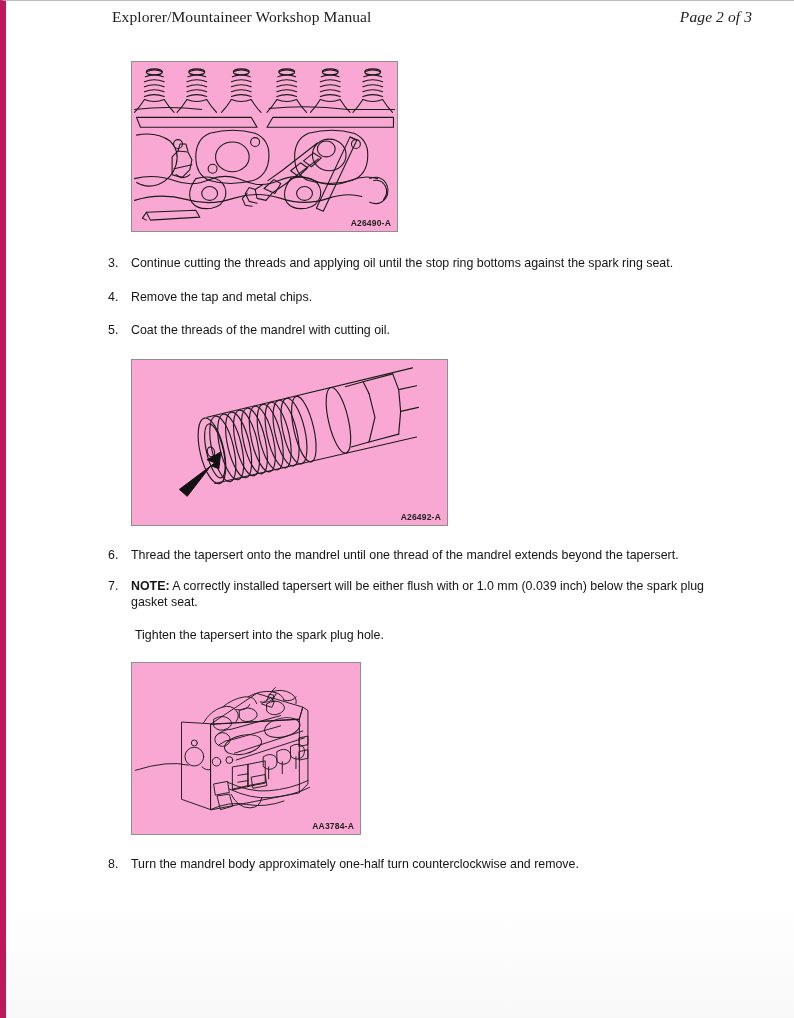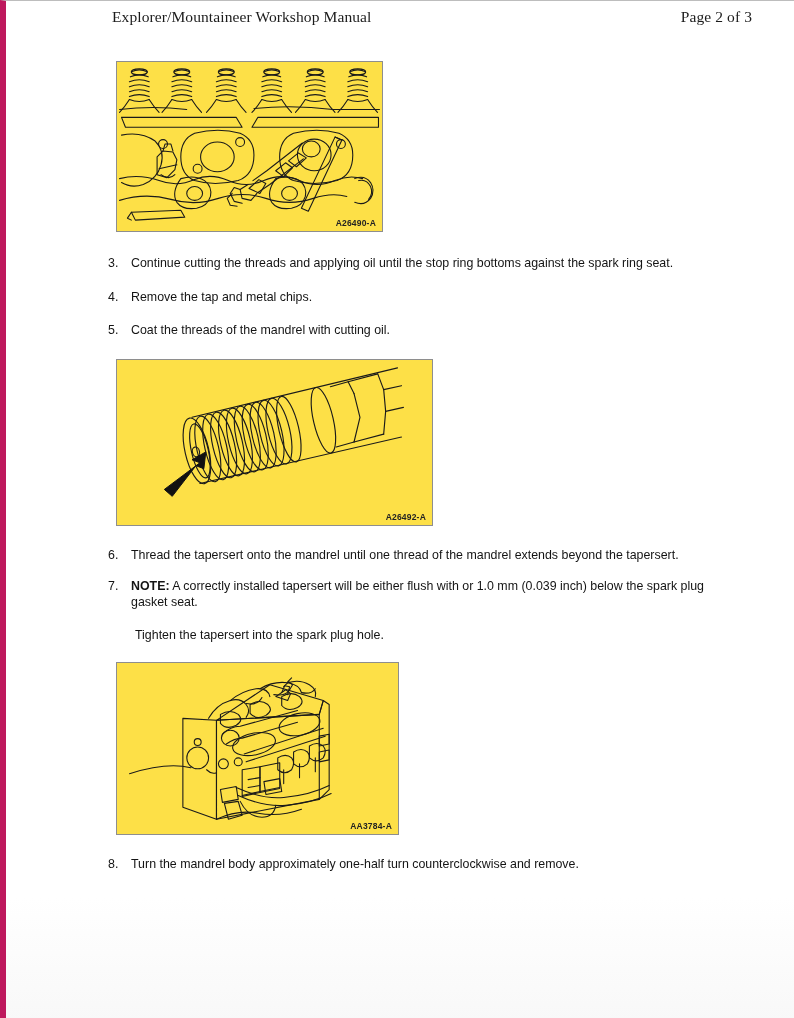--- a/index.html
+++ b/index.html
@@ -41,53 +41,53 @@
     height: 24px;
     display: flex;
     align-items: center;
     justify-content: space-between;
     font-family: "Liberation Serif", serif;
     font-size: 15.5px;
     color: #1b1b1b;
     letter-spacing: .1px;
   }
   #header .htitle { white-space: nowrap; }
-  #header .hpage  { white-space: nowrap; }
+  #header .hpage  { white-space: nowrap; font-style: italic; }
 
   
   #content {
     position: absolute;
     top: 60px;
     left: 93px;
     width: 628px;
   }
 
   
   .figure {
     border: 1px solid #8e8e8e;
-    background: #fde047;
+    background: #f9a8d4;
     position: relative;
     box-sizing: border-box;
-    margin-left: 17px;
+    margin-left: 32px;
     overflow: hidden;
   }
   .figure svg { display: block; width: 100%; height: 100%; }
   .fig-label {
     position: absolute;
     right: 6px;
     bottom: 3px;
     font-size: 8.5px;
     font-weight: bold;
     color: #222;
     letter-spacing: .2px;
     font-family: "Liberation Sans", sans-serif;
   }
   #figure-1 { width: 267px; height: 171px; }
   #figure-2 { width: 317px; height: 167px; }
-  #figure-3 { width: 283px; height: 173px; }
+  #figure-3 { width: 230px; height: 173px; }
 
   
   .step {
     display: flex;
     align-items: flex-start;
     font-size: 12.4px;
     line-height: 15.5px;
     color: #141414;
   }
   .step .num {

